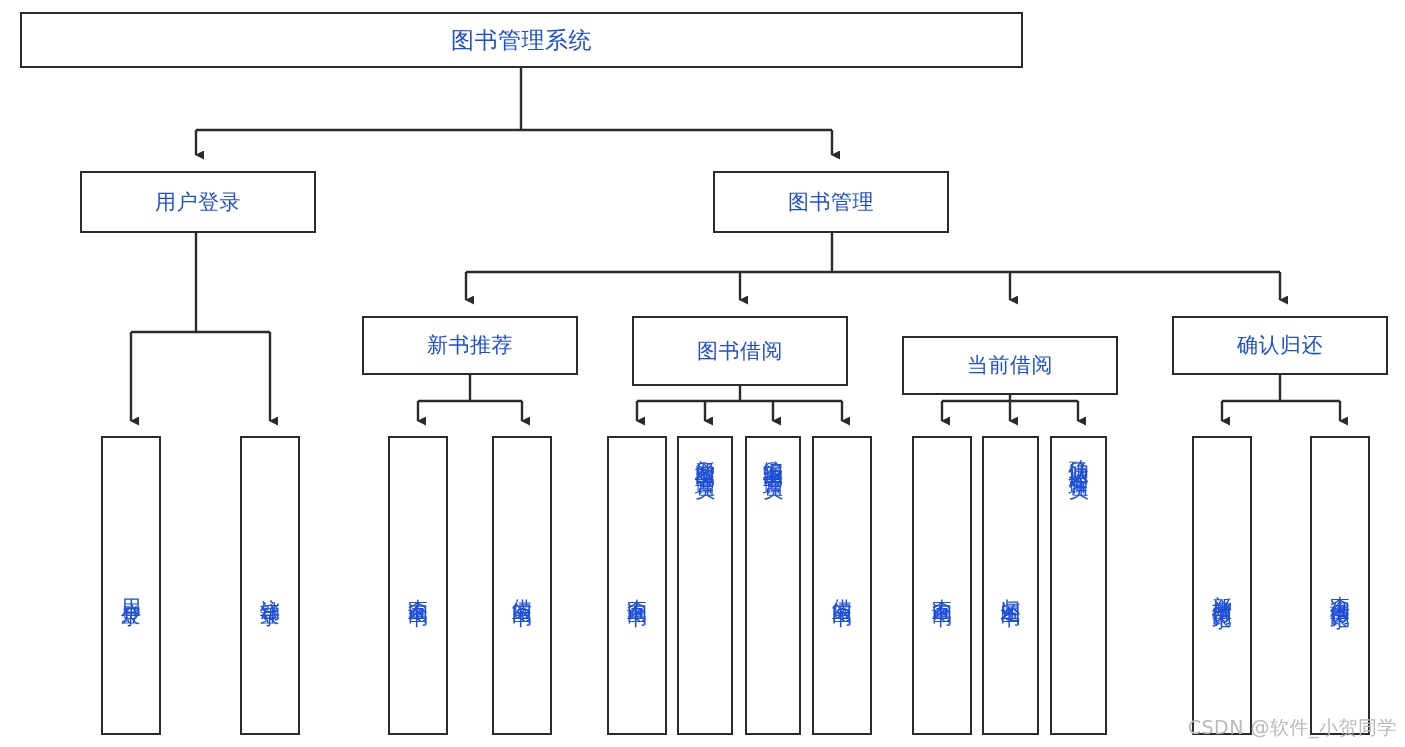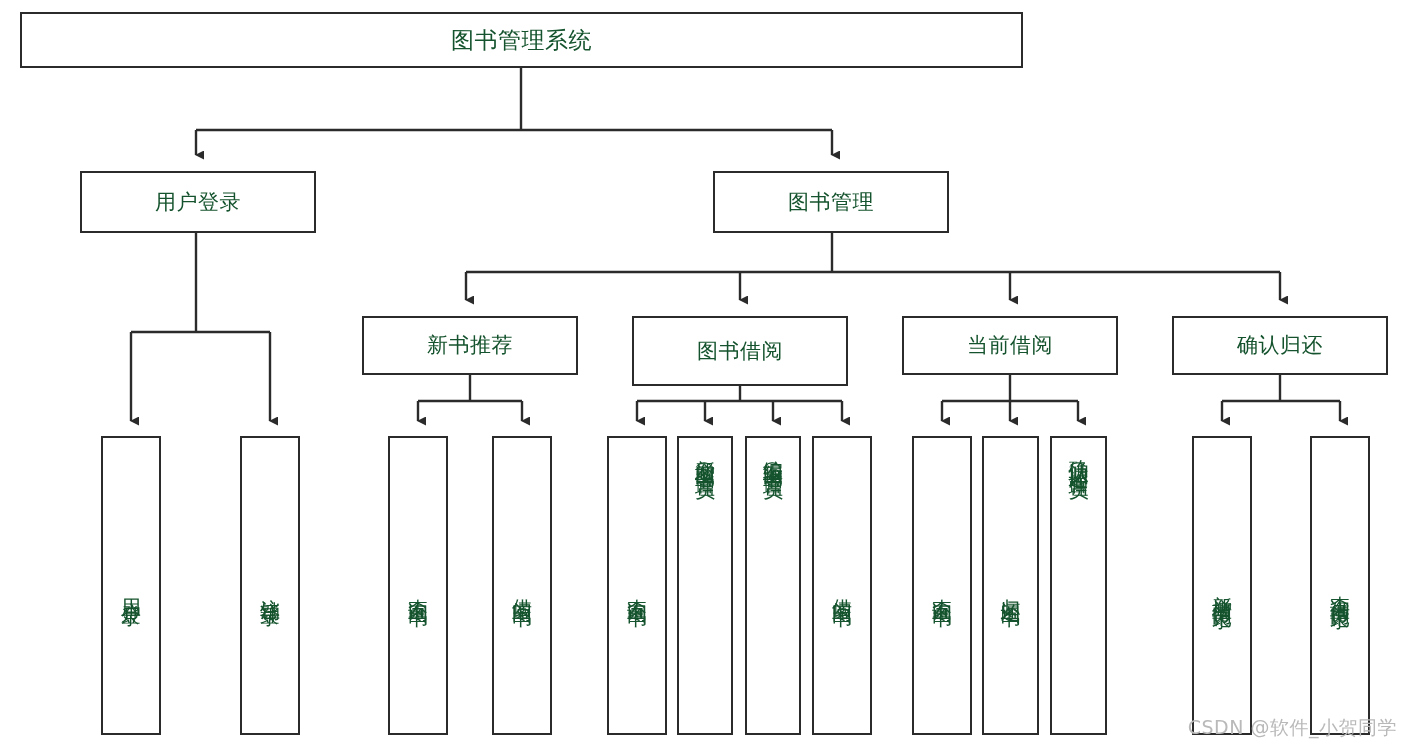--- a/index.html
+++ b/index.html
@@ -30,21 +30,21 @@
     position: absolute;
     box-sizing: border-box;
     background: #ffffff;
     border: 2px solid #2b2b2b;
     display: flex;
     align-items: center;
     justify-content: center;
     z-index: 2;
   }
   .node-label {
-    color: #14532d;
+    color: #1d4ed8;
     font-size: 21px;
     line-height: 1.15;
     letter-spacing: 0.5px;
     white-space: nowrap;
     text-align: center;
   }
   .node-vertical {
     align-items: flex-start;
     padding-top: 6px;
   }
@@ -141,21 +141,21 @@
   </div>
 
   <div class="node" style="left:713px; top:171px; width:236px; height:62px;">
     <span class="node-label">图书管理</span>
   </div>
 
   <div class="node" style="left:632px; top:316px; width:216px; height:70px;">
     <span class="node-label">图书借阅</span>
   </div>
 
-  <div class="node" style="left:902px; top:316px; width:216px; height:59px;">
+  <div class="node" style="left:902px; top:336px; width:216px; height:59px;">
     <span class="node-label">当前借阅</span>
   </div>
 
   <div class="node" style="left:1172px; top:316px; width:216px; height:59px;">
     <span class="node-label">确认归还</span>
   </div>
 
   <div class="node node-vertical centered" style="left:101px; top:436px; width:60px; height:299px;">
     <span class="node-label">用户登录</span>
   </div>

